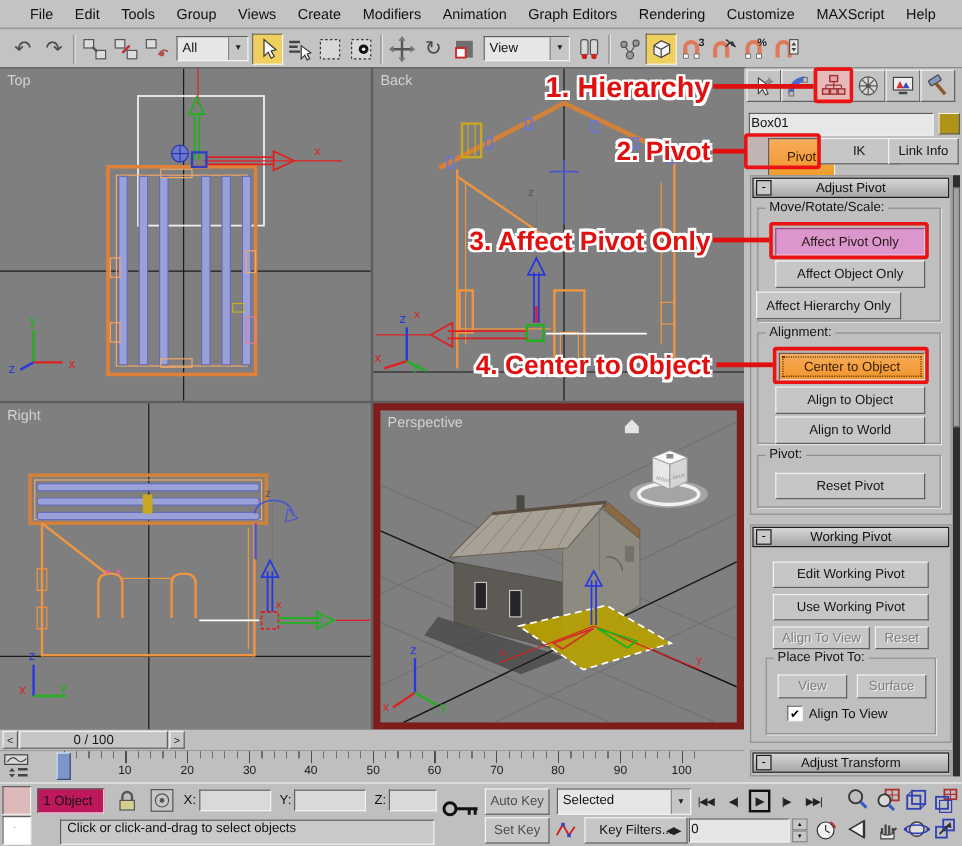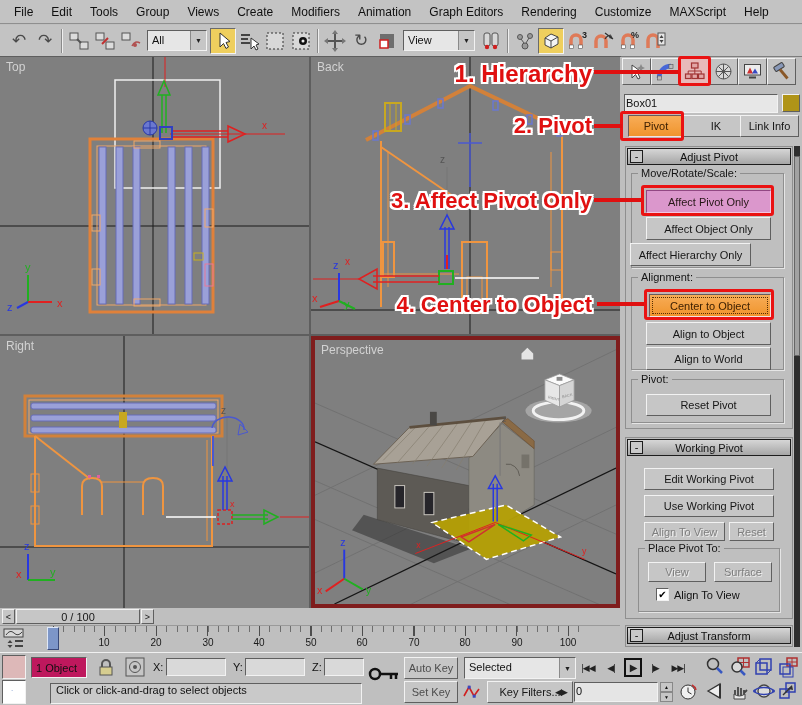--- a/index.html
+++ b/index.html
@@ -1,35 +1,35 @@
 <!DOCTYPE html>
 <html><head>
 <meta charset="utf-8">
 <style>
 *{margin:0;padding:0;box-sizing:border-box}
 html,body{background:#9a9a9a}
 .app{position:relative;width:802px;height:705px;background:#bfbfbf;font-family:"Liberation Sans",sans-serif;font-size:11px;color:#111;overflow:hidden}
 .abs{position:absolute}
 
-.menubar{position:absolute;left:0;top:0;width:802px;height:24px;display:flex;align-items:center;background:#c3c3c3;border-bottom:1px solid #8f8f8f;padding-left:5px}
+.menubar{position:absolute;left:0;top:0;width:802px;height:24px;display:flex;align-items:center;background:#c3c3c3;border-bottom:1px solid #8f8f8f;padding-left:16px}
 .menuitem{padding:0 9px;font-size:12px;color:#101010;height:100%;display:flex;align-items:center}
 .toolbar{position:absolute;left:0;top:25px;width:802px;height:32px;display:flex;align-items:center;background:#c3c3c3;border-bottom:1px solid #7d7d7d;padding-left:6px}
 .ti{width:26px;height:26px;display:flex;align-items:center;justify-content:center;flex:0 0 auto}
 .ti.on{background:#efcf5e;border:1px solid;border-color:#6b6b6b #f4f4f4 #f4f4f4 #6b6b6b}
 .sep{width:2px;height:24px;border-left:1px solid #8a8a8a;border-right:1px solid #efefef;margin:0 3px;flex:0 0 auto}
 .glyph{font-size:17px;color:#4a4a4a;line-height:1}
 .dd{height:21px;display:flex;flex:0 0 auto;margin:0 3px;border:1px solid;border-color:#5f5f5f #f2f2f2 #f2f2f2 #5f5f5f;background:#e6e6e6}
 .dd .dtxt{flex:1;padding:3px 4px 0 4px;font-size:11px}
 .dd .darr{width:16px;background:#c6c6c6;border-left:1px solid #8a8a8a;display:flex;align-items:center;justify-content:center;font-size:7px;color:#222}
 
 .vparea{position:absolute;left:0;top:57px;width:620px;height:551px;background:#a8a8a8}
 .vp{position:absolute;background:#7f7f7f;box-shadow:0 0 0 1px #5e5e5e}
 .vp svg{display:block;width:100%;height:100%}
 .vplabel{position:absolute;left:6px;top:3px;color:#d2d2d2;font-size:12px;z-index:3}
-.vp.active{border:4px solid #7f1d1d}
+.vp.active{border:6px solid #7f1d1d}
 
 .cpanel{position:absolute;left:620px;top:57px;width:182px;height:593px;background:#bfbfbf}
 .tab{position:absolute;top:1px;width:29px;height:27px;background:#c3c3c3;border:1px solid;border-color:#f2f2f2 #5f5f5f #5f5f5f #f2f2f2;display:flex;align-items:center;justify-content:center}
 .tab.cur{background:#e7c4c4;border-color:#5f5f5f #f2f2f2 #f2f2f2 #5f5f5f}
 .btn{position:absolute;display:flex;align-items:center;justify-content:center;background:#c6c6c6;border:1px solid;border-color:#f2f2f2 #5f5f5f #5f5f5f #f2f2f2;font-size:11px;color:#161616;white-space:nowrap}
 .btn.dis{color:#7e7e7e;text-shadow:1px 1px 0 #eee}
 .btn.orange{background:linear-gradient(#f8b75b,#ef9d2e);border-color:#5f5f5f #f2f2f2 #f2f2f2 #5f5f5f;color:#2f2000}
 .btn.focusdot{outline:1px dotted #4a3000;outline-offset:-4px}
 .btn.pink{background:#d9a0d9;border-color:#8a4a8a #f2d2f2 #f2d2f2 #8a4a8a}
 .sunken{border:1px solid;border-color:#5f5f5f #f2f2f2 #f2f2f2 #5f5f5f}
@@ -477,21 +477,21 @@
     <div class="tab" style="left:147px">
         <svg width="21" height="21">
           <rect x="3" y="3.5" width="10" height="5" rx="1" fill="#8898b8" stroke="#444" transform="rotate(-32 8 6)"></rect>
           <line x1="9" y1="8.5" x2="16.5" y2="17.5" stroke="#8a5828" stroke-width="2.8"></line>
         </svg>
       </div>
 
     <div class="tfield" style="left:4px;top:37px;width:154px;height:19px;background:#e7e7e7">Box01</div>
     <div class="abs" style="left:162px;top:37px;width:18px;height:18px;background:#b09418;border:1px solid;border-color:#f2f2f2 #5f5f5f #5f5f5f #f2f2f2"></div>
 
-    <div class="btn orange" style="left:8px;top:58px;width:56px;height:22px">Pivot</div>
+    <div class="btn orange" style="left:20px;top:58px;width:56px;height:32px">Pivot</div>
     <div class="btn" style="left:62px;top:58px;width:68px;height:22px">IK</div>
     <div class="btn" style="left:120px;top:58px;width:59px;height:22px">Link Info</div>
 
     <div class="rollout" style="top:89px;height:283px">
       <div class="rhead">
         <span class="rminus">-</span>
         <span>Adjust Pivot</span>
       </div>
       <div class="gbox" style="left:5px;top:26px;width:153px;height:95px">
         <span class="gleg">Move/Rotate/Scale:</span>

